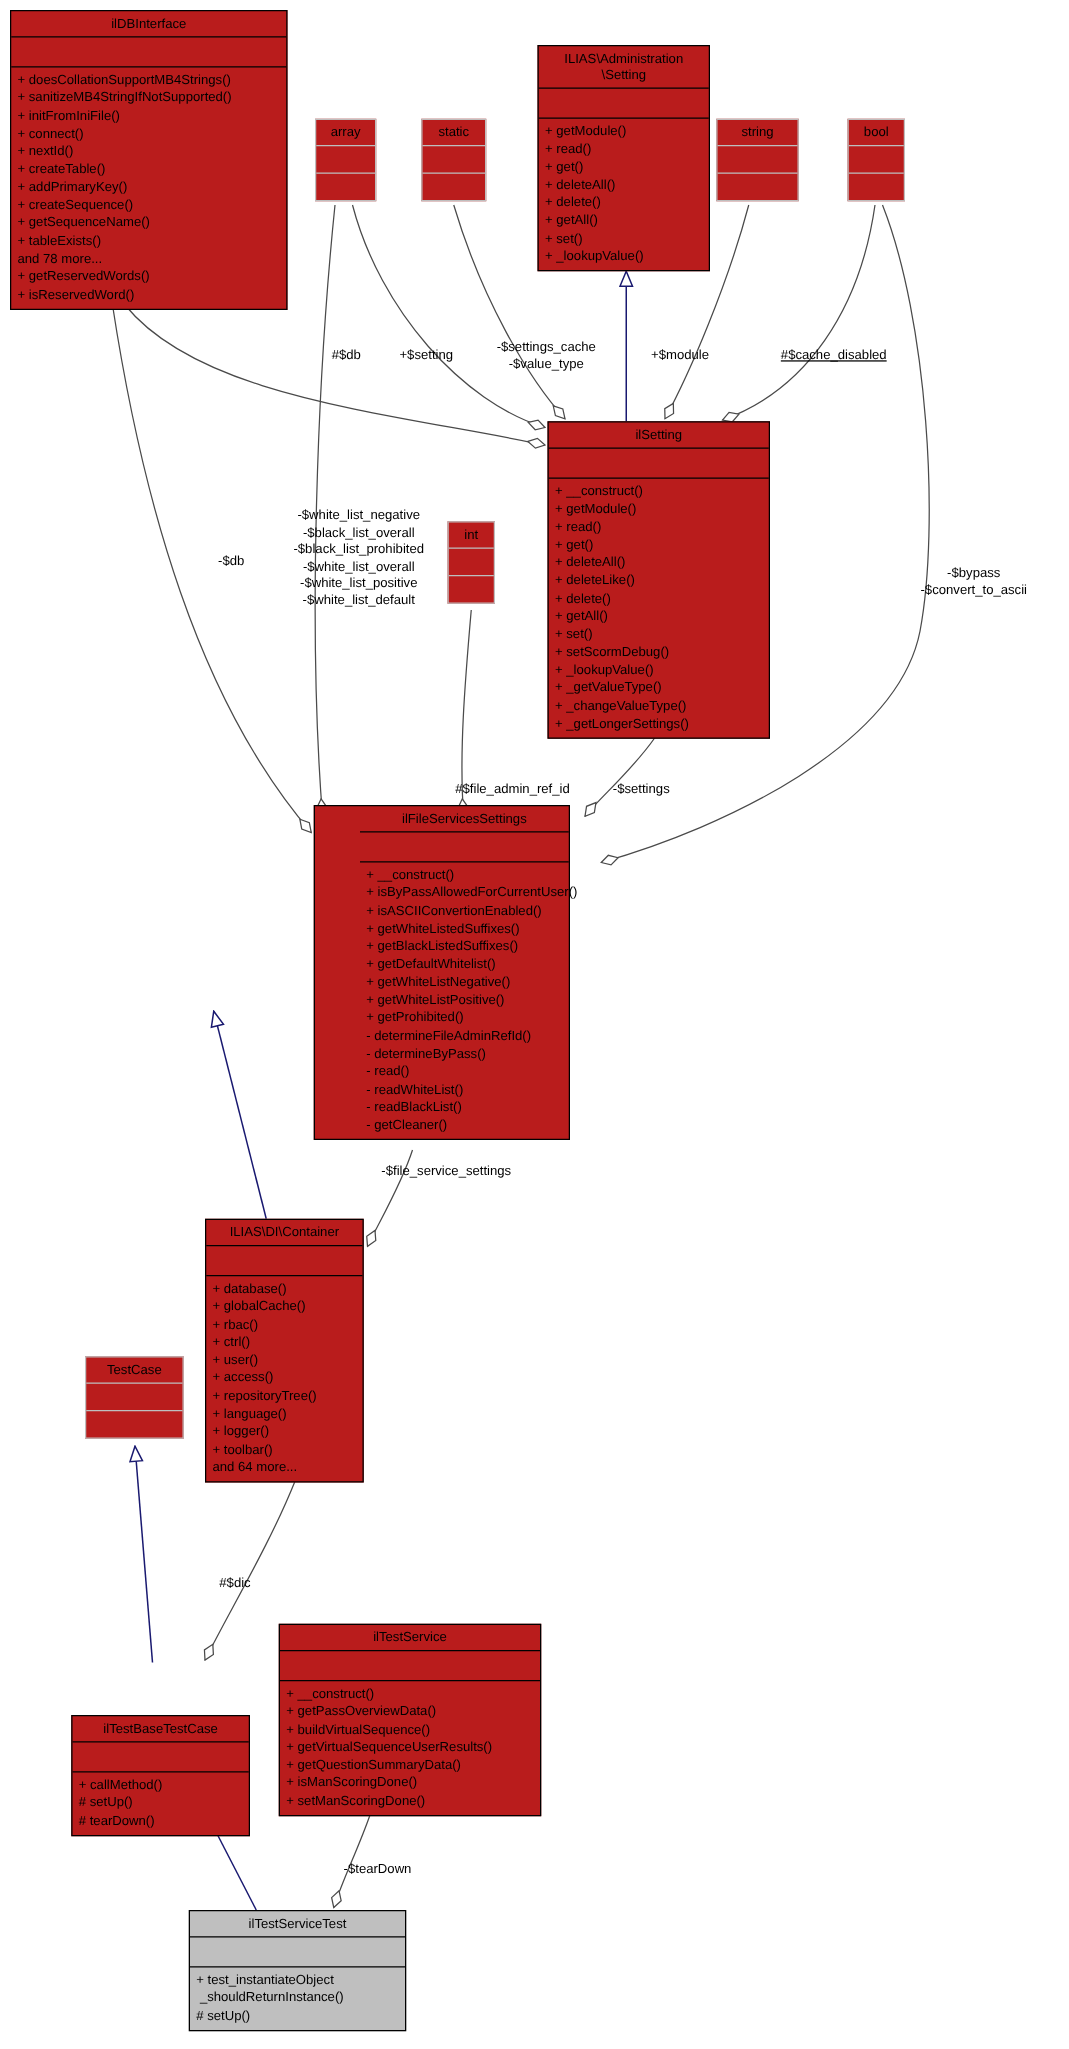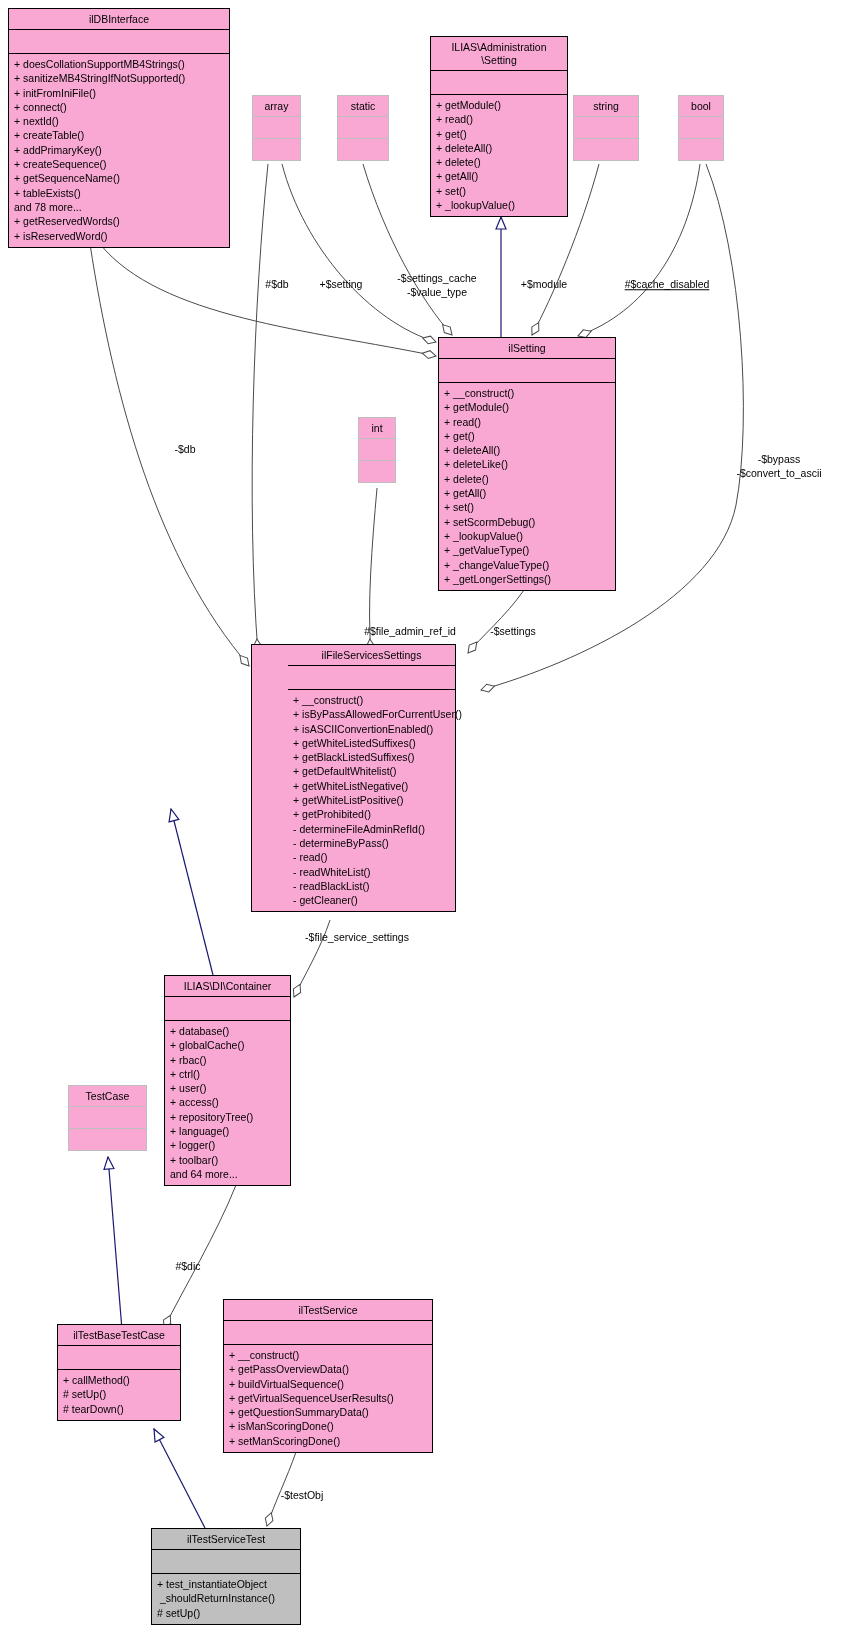--- a/index.html
+++ b/index.html
@@ -7,21 +7,21 @@
     position:relative;
     width:855px;height:1639px;
     background:#fff;
     font-family:"Liberation Sans", sans-serif;
     color:#000;
     overflow:hidden;
   }
   #edges{position:absolute;left:0;top:0;width:855px;height:1639px;}
   .uml{
     position:absolute;
-    background:#f9a8d4;
+    background:#b91c1c;
     border:1px solid #000;
     font-size:10.5px;
     box-sizing:border-box;
   }
   .uml .title{
     text-align:center;
     padding:4px 4px 3px 4px;
     border-bottom:1px solid #000;
     line-height:13px;
     white-space:pre-line;
@@ -92,27 +92,33 @@
     </g>
   </svg>
 
   <div class="edge-label" style="left:277px;top:285px;">#$db</div>
   <div class="edge-label" style="left:341px;top:285px;">+$setting</div>
   <div class="edge-label" style="left:437px;top:285px;">-$settings_cache
 -$value_type</div>
   <div class="edge-label" style="left:544px;top:285px;">+$module</div>
   <div class="edge-label" style="left:667px;top:285px;text-decoration:underline;">#$cache_disabled</div>
   <div class="edge-label" style="left:185px;top:450px;">-$db</div>
+  <div class="edge-label" style="left:287px;top:447px;">-$white_list_negative
+-$black_list_overall
+-$black_list_prohibited
+-$white_list_overall
+-$white_list_positive
+-$white_list_default</div>
   <div class="edge-label" style="left:410px;top:632px;">#$file_admin_ref_id</div>
   <div class="edge-label" style="left:513px;top:632px;">-$settings</div>
   <div class="edge-label" style="left:779px;top:466px;">-$bypass
 -$convert_to_ascii</div>
   <div class="edge-label" style="left:357px;top:938px;">-$file_service_settings</div>
   <div class="edge-label" style="left:188px;top:1267px;">#$dic</div>
-  <div class="edge-label" style="left:302px;top:1496px;">-$testObj</div>
+  <div class="edge-label" style="left:302px;top:1496px;">-$tearDown</div>
 
   <div class="uml" style="left:8px;top:8px;width:222px;">
     <div class="title">ilDBInterface</div>
     <div class="attrs"></div>
     <div class="members">
         <div class="member">+ doesCollationSupportMB4Strings()</div>
         <div class="member">+ sanitizeMB4StringIfNotSupported()</div>
         <div class="member">+ initFromIniFile()</div>
         <div class="member">+ connect()</div>
         <div class="member">+ nextId()</div>
@@ -234,21 +240,21 @@
         <div class="member">and 64 more...</div>
       </div>
   </div>
 
   <div class="uml external" style="left:68px;top:1085px;width:79px;">
     <div class="title">TestCase</div>
     <div class="attrs"></div>
     <div class="members"></div>
   </div>
 
-  <div class="uml" style="left:57px;top:1324px;width:124px;">
+  <div class="uml" style="left:57px;top:1372px;width:143px;">
     <div class="title">ilTestBaseTestCase</div>
     <div class="attrs"></div>
     <div class="members">
         <div class="member">+ callMethod()</div>
         <div class="member"># setUp()</div>
         <div class="member"># tearDown()</div>
       </div>
   </div>
 
   <div class="uml" style="left:223px;top:1299px;width:210px;">
@@ -258,21 +264,21 @@
         <div class="member">+ __construct()</div>
         <div class="member">+ getPassOverviewData()</div>
         <div class="member">+ buildVirtualSequence()</div>
         <div class="member">+ getVirtualSequenceUserResults()</div>
         <div class="member">+ getQuestionSummaryData()</div>
         <div class="member">+ isManScoringDone()</div>
         <div class="member">+ setManScoringDone()</div>
       </div>
   </div>
 
-  <div class="uml focus" style="left:151px;top:1528px;width:150px;">
+  <div class="uml focus" style="left:151px;top:1528px;width:174px;">
     <div class="title">ilTestServiceTest</div>
     <div class="attrs"></div>
     <div class="members">
         <div class="member">+ test_instantiateObject</div>
         <div class="member"> _shouldReturnInstance()</div>
         <div class="member"># setUp()</div>
       </div>
   </div>
 
 </div>

